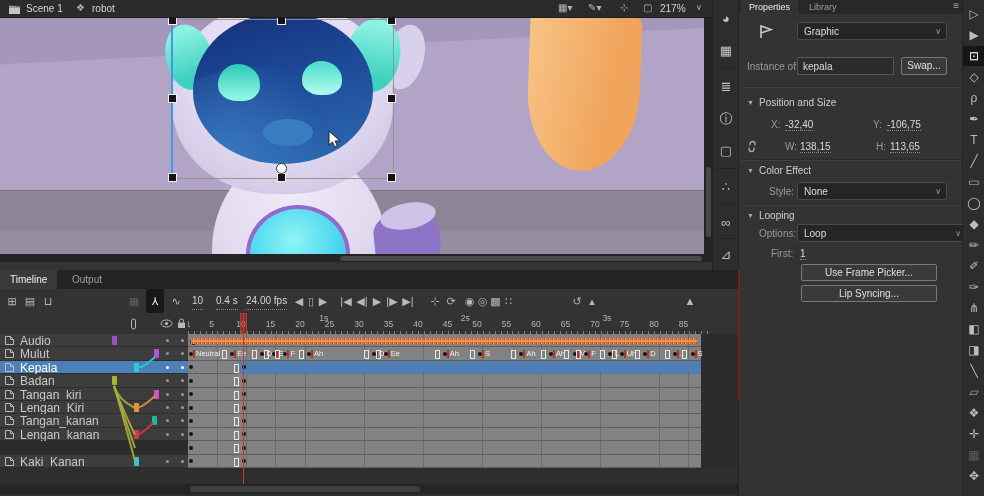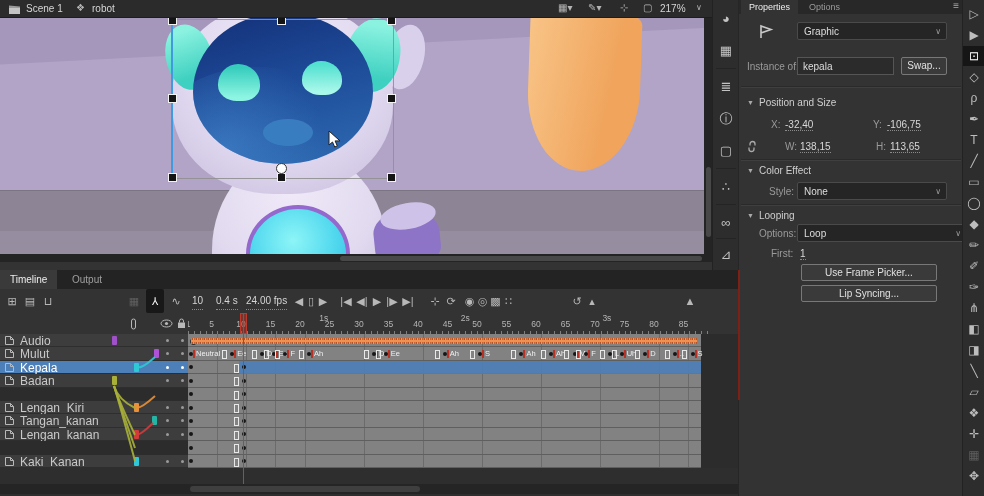--- a/index.html
+++ b/index.html
@@ -198,21 +198,21 @@
       <div class="dock-icon" style="top: 242px;">⊿</div>
       <div class="dock-sep" style="top: 68px;"></div>
       <div class="dock-sep" style="top: 168px;"></div>
       <div class="dock-sep" style="top: 204px;"></div>
       <div class="dock-sep" style="top: 238px;"></div>
     </div>
 
   <div id="props" class="abs">
     <div class="tabbar">
       <span class="tab active" style="left:2px">Properties</span>
-      <span class="tab inactive" style="left:62px">Options</span>
+      <span class="tab inactive" style="left:62px">Library</span>
       <span class="menu">≡</span>
     </div>
 
     <span class="abs" style="left:18px;top:24px">
       <svg width="18" height="16" viewBox="0 0 18 16">
           <path d="M4 14V2l10 3.5L4 9" fill="none" stroke="#c8c8c8" stroke-width="1.6"></path>
         </svg>
     </span>
     <div class="dd" style="left:58px;top:22px;width:150px">
       <span>Graphic</span><span class="chev">∨</span>
@@ -512,20 +512,32 @@
             <div class="dot" style="left: 166px;"></div>
             <div class="dot" style="left: 181px;"></div>
           </div>
           <div class="fr-span" style="width: 513.3px;">
             <div class="kf-dot" style="left: 1px;"></div>
             <div class="kf-end" style="left: 46.02px;"></div>
             <div class="kf-dot" style="left: 54.1px;"></div>
           </div>
         </div>
         <div class="tl-row" style="top: 53.6px;">
+          <div class="tl-name-cell">
+            <div class="layer-page-icon">
+              <svg width="11" height="11" viewBox="0 0 11 11">
+                <path d="M1.5 1.5h5l3 3v5h-8z" fill="none" stroke="#b8b8b8"></path>
+                <path d="M6.5 1.5v3h3" fill="none" stroke="#b8b8b8"></path>
+              </svg>
+            </div>
+            <div class="tl-name">Tangan_kiri</div>
+            <div class="swatch" style="left: 154px; background: rgb(214, 79, 200);"></div>
+            <div class="dot" style="left: 166px;"></div>
+            <div class="dot" style="left: 181px;"></div>
+          </div>
           <div class="fr-span" style="width: 513.3px;">
             <div class="kf-dot" style="left: 1px;"></div>
             <div class="kf-end" style="left: 46.02px;"></div>
             <div class="kf-dot" style="left: 54.1px;"></div>
           </div>
         </div>
         <div class="tl-row" style="top: 67px;">
           <div class="tl-name-cell">
             <div class="layer-page-icon">
               <svg width="11" height="11" viewBox="0 0 11 11">

